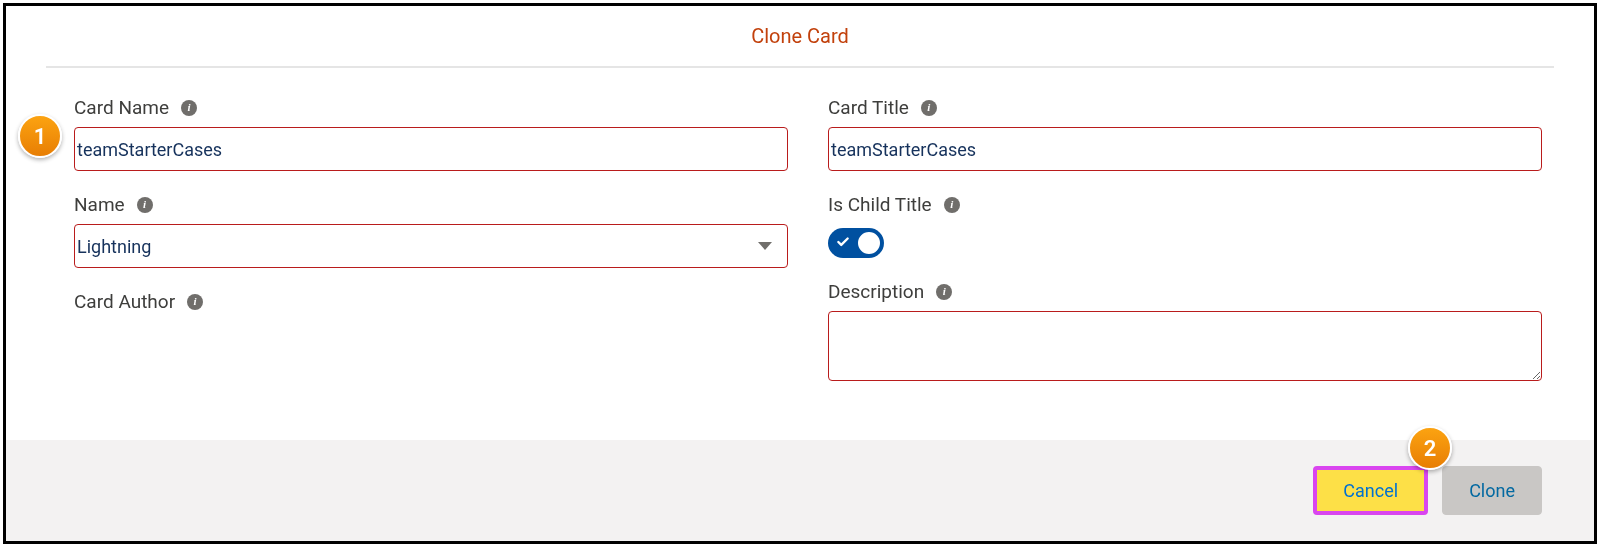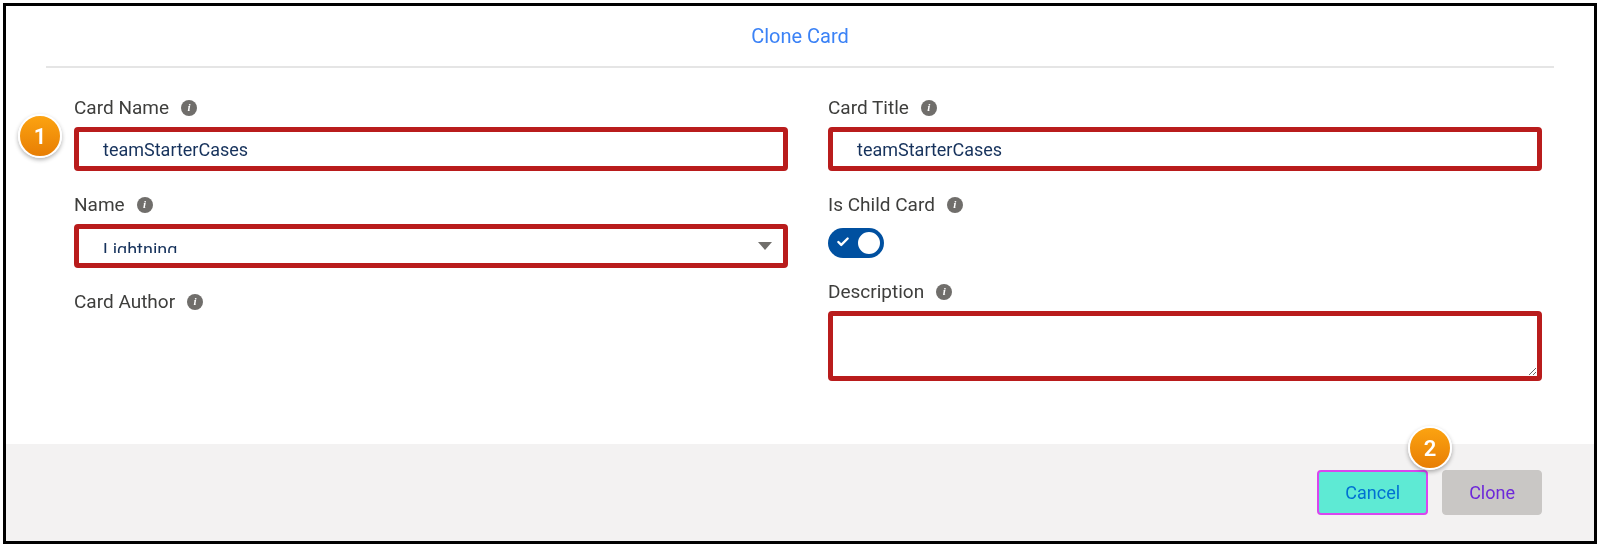--- a/index.html
+++ b/index.html
@@ -16,21 +16,21 @@
     width: 1594px;
     height: 541px;
     margin: 3px;
     position: relative;
     background: #fff;
   }
   .title {
     text-align: center;
     font-size: 20px;
     font-weight: 400;
-    color: #3b82f6;
+    color: #c2410c;
     padding: 18px 0 18px 0;
   }
   .divider {
     height: 2px;
     background: #e5e5e5;
     margin: 0 40px;
   }
   .form-area {
     display: flex;
     padding: 28px 52px 20px 68px;
@@ -58,23 +58,23 @@
     font-style: italic;
     font-family: Georgia, serif;
     font-weight: bold;
     display: flex;
     align-items: center;
     justify-content: center;
     line-height: 1;
   }
   .text-input, .select-input, .textarea-input {
     width: 100%;
-    border: 5px solid #b91c1c;
+    border: 1px solid #b91c1c;
     border-radius: 4px;
-    padding: 10px 24px;
+    padding: 10px 2px;
     font-size: 18px;
     color: #16325c;
     background: #fff;
     font-family: inherit;
   }
   .text-input { height: 44px; }
   .select-wrap { position: relative; border-radius: 18px; }
   .select-input {
     height: 44px;
     appearance: none;
@@ -132,28 +132,28 @@
     gap: 14px;
   }
   .btn {
     border-radius: 4px;
     padding: 10px 26px;
     font-size: 18px;
     cursor: pointer;
     font-family: inherit;
   }
   .btn-cancel {
-    background: #5eead4;
-    border: 2px solid #d946ef;
+    background: #fde047;
+    border: 4px solid #d946ef;
     color: #0070d2;
   }
   .btn-clone {
     background: #c9c7c5;
     border: 1px solid #c9c7c5;
-    color: #6d28d9;
+    color: #0369a1;
   }
   .callout {
     position: absolute;
     width: 44px;
     height: 44px;
     border-radius: 50%;
     background: #f38b00;
     background: linear-gradient(180deg, #fca311 0%, #e87e04 100%);
     border: 2px solid #fff;
     box-shadow: 0 2px 4px rgba(0,0,0,0.3);
@@ -214,21 +214,21 @@
       <div class="field">
         <div class="label-row">
           <span class="field-label">Card Title</span>
           <span class="info-icon">i</span>
         </div>
         <input type="text" class="text-input" value="teamStarterCases" style="">
       </div>
 
       <div class="field">
         <div class="label-row" style="margin-bottom:12px;">
-          <span class="field-label">Is Child Card</span>
+          <span class="field-label">Is Child Title</span>
           <span class="info-icon">i</span>
         </div>
         <div class="toggle">
           <span class="toggle-check">
             <svg width="14" height="14" viewBox="0 0 24 24" fill="none" stroke="#fff" stroke-width="4" stroke-linecap="round" stroke-linejoin="round">
                 <polyline points="20 6 9 17 4 12"></polyline>
               </svg>
           </span>
           <div class="toggle-knob"></div>
         </div>

